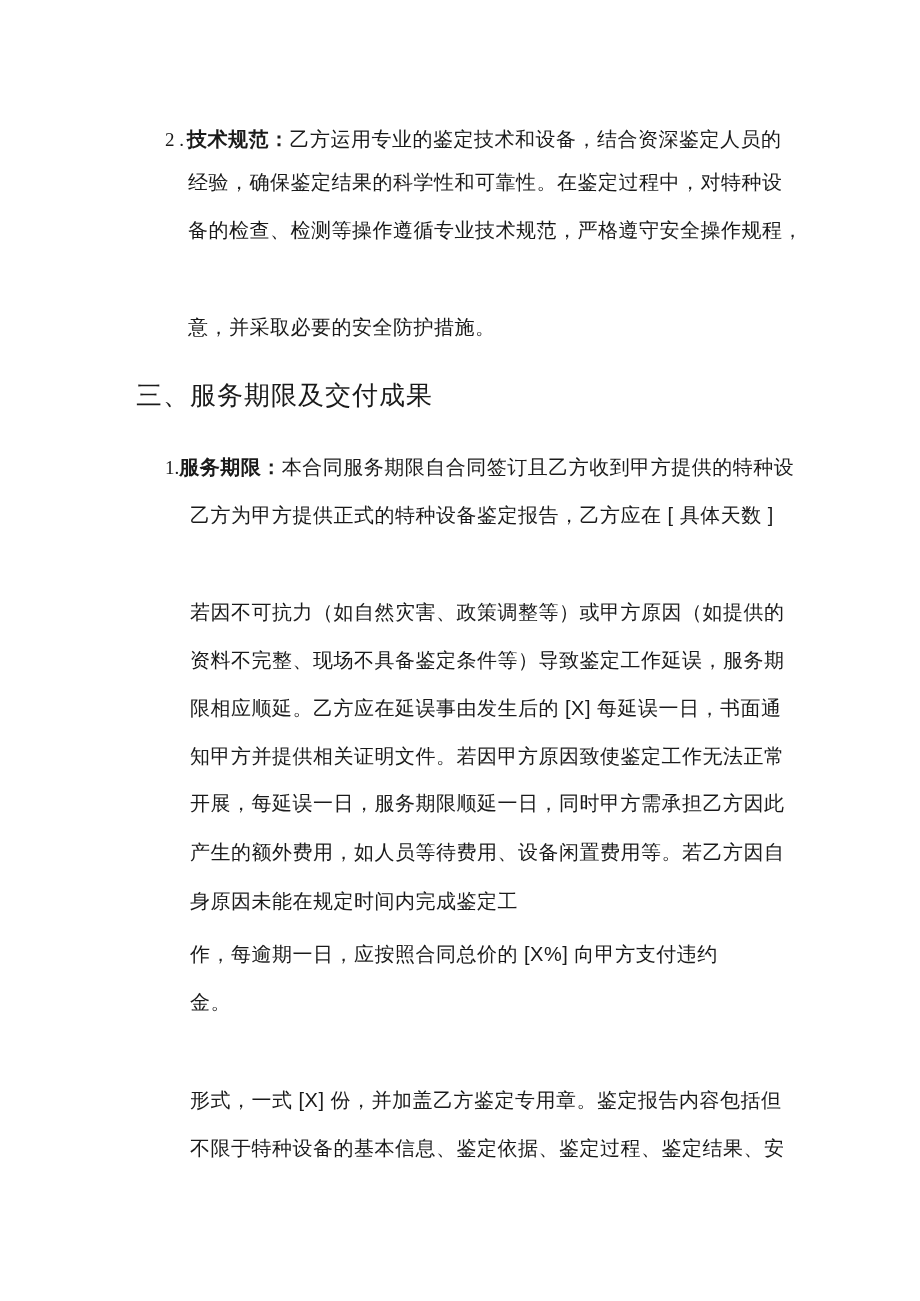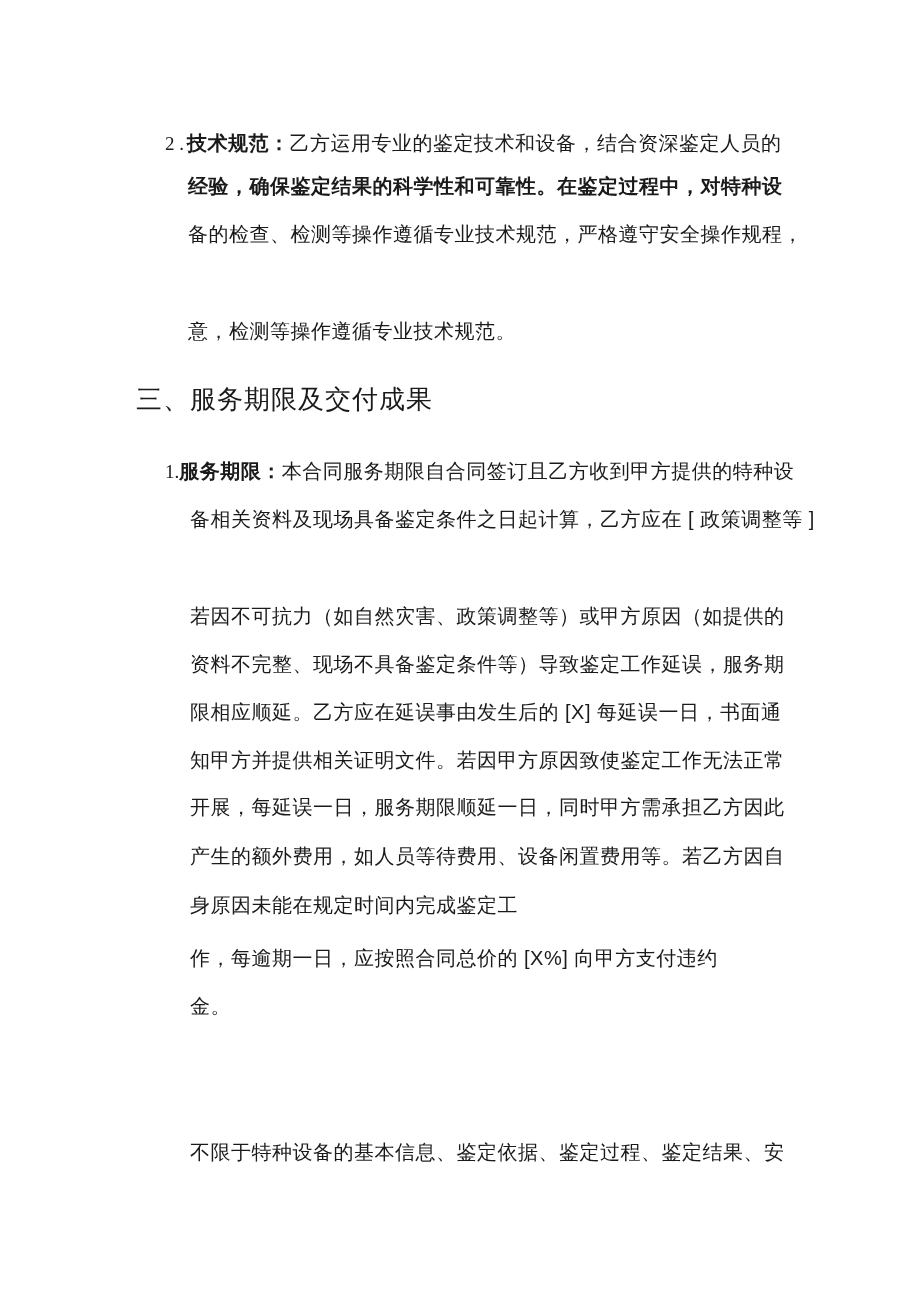--- a/index.html
+++ b/index.html
@@ -13,21 +13,21 @@
     height: 1301px;
     background: #ffffff;
     overflow: hidden;
     font-family: "Liberation Sans", sans-serif;
     color: #1a1a1a;
   }
   .line {
     position: absolute;
     white-space: nowrap;
     font-size: 20px;
-    line-height: 32px;
+    line-height: 24px;
     letter-spacing: 0.5px;
     color: #1a1a1a;
   }
   .marker {
     font-family: "Liberation Serif", serif;
     font-size: 19px;
     letter-spacing: 0;
     padding-right: 3px;
   }
   .label {
@@ -39,35 +39,36 @@
   }
 </style>
 </head>
 <body>
 
 <div class="page">
 
   <div class="line" style="left:165px; top:127px;">
     <span class="marker">2 .</span><span class="label">技术规范：</span><span>乙方运用专业的鉴定技术和设备，结合资深鉴定人员的</span>
   </div>
-  <div class="line" style="left:188px; top:170px;font-weight:bold;">经验，确保鉴定结果的科学性和可靠性。在鉴定过程中，对特种设</div>
+  <div class="line" style="left:188px; top:170px;">经验，确保鉴定结果的科学性和可靠性。在鉴定过程中，对特种设</div>
   <div class="line" style="left:188px; top:218px;">备的检查、检测等操作遵循专业技术规范，严格遵守安全操作规程，</div>
-  <div class="line" style="left:188px; top:315px;">意，检测等操作遵循专业技术规范。</div>
+  <div class="line" style="left:188px; top:315px;">意，并采取必要的安全防护措施。</div>
 
   <div class="line heading" style="left:136px; top:383px;">三、服务期限及交付成果</div>
 
   <div class="line" style="left:165px; top:455px;">
     <span class="marker" style="padding-right:0;">1.</span><span class="label">服务期限：</span><span>本合同服务期限自合同签订且乙方收到甲方提供的特种设</span>
   </div>
-  <div class="line" style="left:190px; top:503px;">备相关资料及现场具备鉴定条件之日起计算，乙方应在 [ 政策调整等 ]</div>
+  <div class="line" style="left:190px; top:503px;">乙方为甲方提供正式的特种设备鉴定报告，乙方应在 [ 具体天数 ]</div>
   <div class="line" style="left:190px; top:600px;">若因不可抗力（如自然灾害、政策调整等）或甲方原因（如提供的</div>
   <div class="line" style="left:190px; top:648px;">资料不完整、现场不具备鉴定条件等）导致鉴定工作延误，服务期</div>
   <div class="line" style="left:190px; top:696px;">限相应顺延。乙方应在延误事由发生后的 [X] 每延误一日，书面通</div>
   <div class="line" style="left:190px; top:744px;">知甲方并提供相关证明文件。若因甲方原因致使鉴定工作无法正常</div>
   <div class="line" style="left:190px; top:791px;">开展，每延误一日，服务期限顺延一日，同时甲方需承担乙方因此</div>
   <div class="line" style="left:190px; top:840px;">产生的额外费用，如人员等待费用、设备闲置费用等。若乙方因自</div>
   <div class="line" style="left:190px; top:889px;">身原因未能在规定时间内完成鉴定工</div>
   <div class="line" style="left:190px; top:942px;">作，每逾期一日，应按照合同总价的 [X%] 向甲方支付违约</div>
   <div class="line" style="left:190px; top:990px;">金。</div>
 
+  <div class="line" style="left:190px; top:1088px;">形式，一式 [X] 份，并加盖乙方鉴定专用章。鉴定报告内容包括但</div>
   <div class="line" style="left:190px; top:1136px;">不限于特种设备的基本信息、鉴定依据、鉴定过程、鉴定结果、安</div>
 
 </div>
 
 </body></html>

